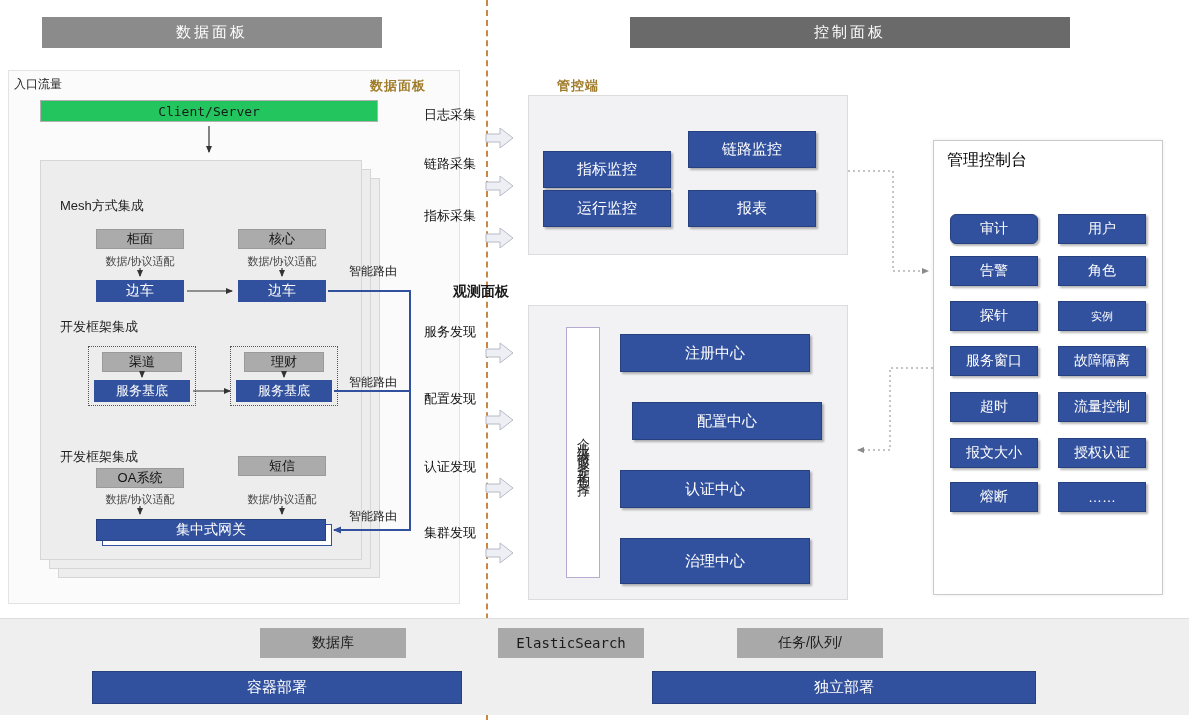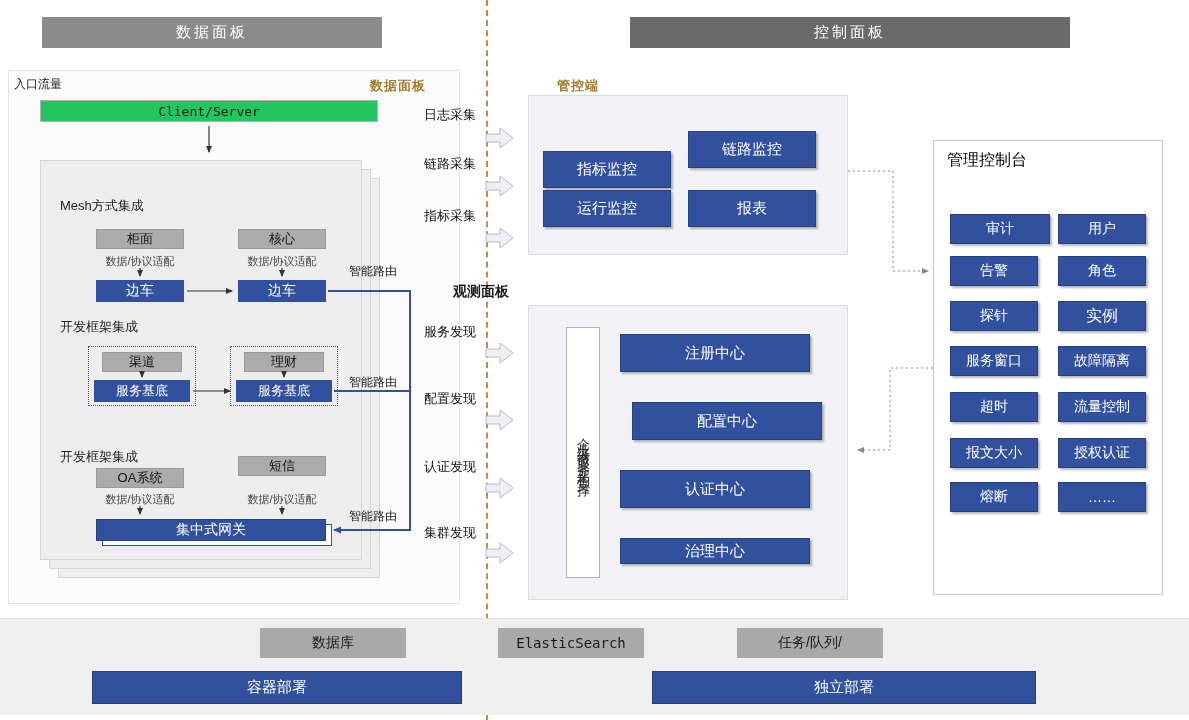--- a/index.html
+++ b/index.html
@@ -115,31 +115,31 @@
 <div class="abs center bluebtn" style="left:543px;top:131px;width:128px;height:37px;font-size:15px;margin-top:20px;">指标监控</div>
 <div class="abs center bluebtn" style="left:688px;top:131px;width:128px;height:37px;font-size:15px;">链路监控</div>
 <div class="abs center bluebtn" style="left:543px;top:190px;width:128px;height:37px;font-size:15px;">运行监控</div>
 <div class="abs center bluebtn" style="left:688px;top:190px;width:128px;height:37px;font-size:15px;">报表</div>
 
 <div class="abs panel" style="left:528px;top:305px;width:320px;height:295px;"></div>
 <div class="abs center vtext" style="left:566px;top:327px;width:34px;height:251px;background:#fff;border:1px solid #b7abd2;box-sizing:border-box;">企业级微服务架构支撑</div>
 <div class="abs center bluebtn" style="left:620px;top:334px;width:190px;height:38px;font-size:15px;">注册中心</div>
 <div class="abs center bluebtn" style="left:620px;top:402px;width:190px;height:38px;font-size:15px;margin-left:12px;">配置中心</div>
 <div class="abs center bluebtn" style="left:620px;top:470px;width:190px;height:38px;font-size:15px;text-align:right;">认证中心</div>
-<div class="abs center bluebtn" style="left:620px;top:538px;width:190px;height:26px;font-size:15px;">治理中心</div>
+<div class="abs center bluebtn" style="left:620px;top:538px;width:190px;height:46px;font-size:15px;">治理中心</div>
 
 <div class="abs console" style="left:933px;top:140px;width:230px;height:455px;"></div>
 <div class="abs" style="left:947px;top:150px;font-size:16px;color:#000;">管理控制台</div>
 
-<div class="abs center bluebtn" style="left:950px;top:214px;width:100px;height:30px;font-size:14px;">审计</div>
+<div class="abs center bluebtn" style="left:950px;top:214px;width:88px;height:30px;font-size:14px;border-radius:6px;">审计</div>
 <div class="abs center bluebtn" style="left:1058px;top:214px;width:88px;height:30px;font-size:14px;">用户</div>
 <div class="abs center bluebtn" style="left:950px;top:256px;width:88px;height:30px;font-size:14px;">告警</div>
 <div class="abs center bluebtn" style="left:1058px;top:256px;width:88px;height:30px;font-size:14px;">角色</div>
 <div class="abs center bluebtn" style="left:950px;top:301px;width:88px;height:30px;font-size:14px;">探针</div>
-<div class="abs center bluebtn" style="left:1058px;top:301px;width:88px;height:30px;font-size:16px;">实例</div>
+<div class="abs center bluebtn" style="left:1058px;top:301px;width:88px;height:30px;font-size:11px;">实例</div>
 <div class="abs center bluebtn" style="left:950px;top:346px;width:88px;height:30px;font-size:14px;">服务窗口</div>
 <div class="abs center bluebtn" style="left:1058px;top:346px;width:88px;height:30px;font-size:14px;">故障隔离</div>
 <div class="abs center bluebtn" style="left:950px;top:392px;width:88px;height:30px;font-size:14px;">超时</div>
 <div class="abs center bluebtn" style="left:1058px;top:392px;width:88px;height:30px;font-size:14px;">流量控制</div>
 <div class="abs center bluebtn" style="left:950px;top:438px;width:88px;height:30px;font-size:14px;">报文大小</div>
 <div class="abs center bluebtn" style="left:1058px;top:438px;width:88px;height:30px;font-size:14px;">授权认证</div>
 <div class="abs center bluebtn" style="left:950px;top:482px;width:88px;height:30px;font-size:14px;">熔断</div>
 <div class="abs center bluebtn" style="left:1058px;top:482px;width:88px;height:30px;font-size:14px;">……</div>
 
 <div class="abs" style="left:0;top:618px;width:1189px;height:97px;background:#efeff0;border-top:1px solid #dddddd;box-sizing:border-box;"></div>

